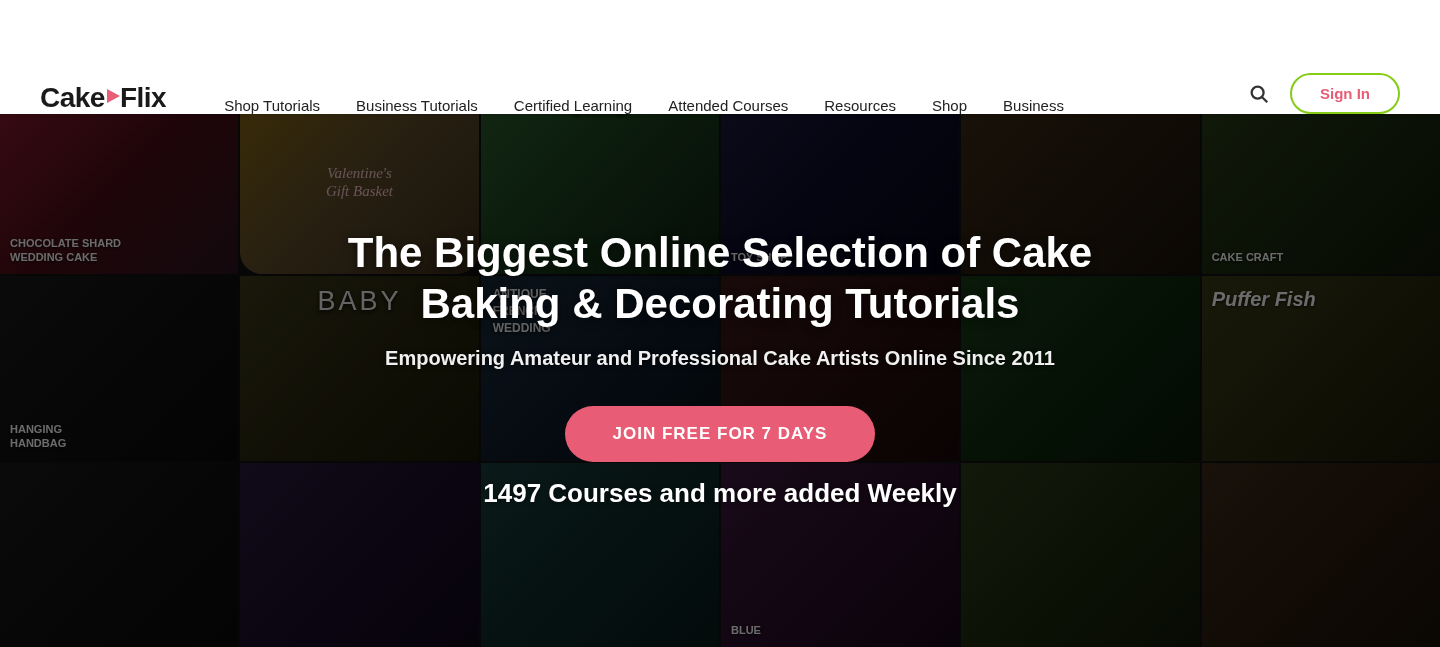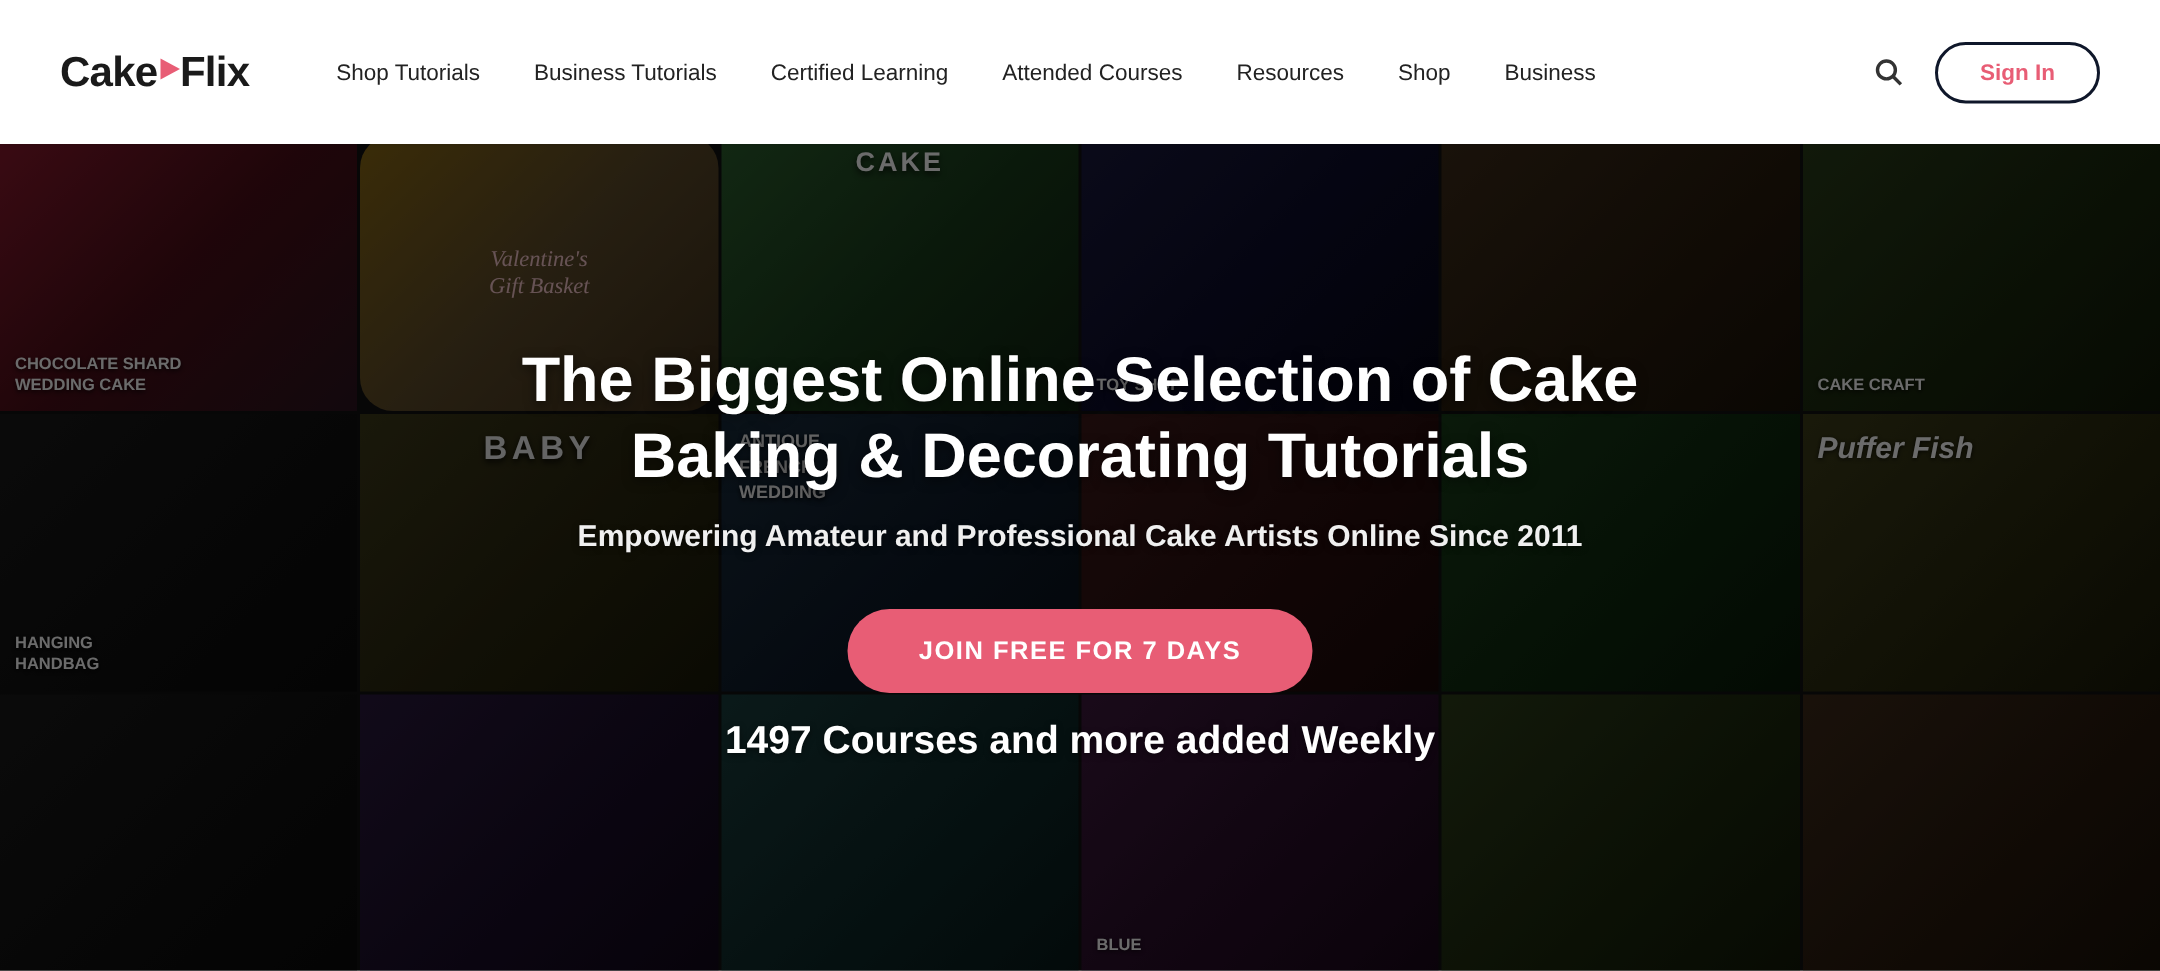--- a/index.html
+++ b/index.html
@@ -2,24 +2,24 @@
 <html><head>
   <meta charset="utf-8">
   <style>
     * { margin: 0; padding: 0; box-sizing: border-box; }
     body { font-family: 'Arial', sans-serif; overflow: hidden; width: 1440px; height: 647px; }
 
     
     .header {
       position: absolute;
       top: 0; left: 0; right: 0;
-      height: 96px;
+      height: 114px;
       background: #fff;
       display: flex;
-      align-items: center;
+      align-items: flex-end;
       padding: 0 40px;
       z-index: 10;
       box-shadow: 0 1px 3px rgba(0,0,0,0.1);
     }
 
     .logo {
       display: flex;
       align-items: center;
       margin-right: 40px;
       text-decoration: none;
@@ -72,21 +72,21 @@
       background: none;
       border: none;
       cursor: pointer;
       color: #333;
       font-size: 20px;
       display: flex;
       align-items: center;
     }
 
     .signin-btn {
-      border: 2px solid #0f172a;
+      border: 2px solid #84cc16;
       color: #e85d75;
       background: #fff;
       padding: 10px 28px;
       border-radius: 30px;
       font-size: 15px;
       font-weight: 600;
       cursor: pointer;
       white-space: nowrap;
     }
 
@@ -306,21 +306,21 @@
     </div>
     <div class="hero-cell cell-5"></div>
     <div class="hero-cell cell-6">
       <div class="cell-label">CAKE CRAFT</div>
     </div>
 
     <div class="hero-cell cell-7">
       <div class="cell-label">Hanging<br>Handbag</div>
     </div>
     <div class="hero-cell cell-8">
-      <div style="position:absolute;top:10px;left:50%;transform:translateX(-50%);color:#eee;font-size:22px;font-weight:700;letter-spacing:3px;text-shadow:0 2px 4px rgba(0,0,0,0.9);">BABY</div>
+      <div style="position:absolute;top:10px;left:50%;transform:translateX(-50%);color:#eee;font-size:27px;font-weight:400;letter-spacing:3px;text-shadow:0 2px 4px rgba(0,0,0,0.9);">BABY</div>
     </div>
     <div class="hero-cell cell-9">
       <div style="position:absolute;top:10px;left:12px;color:#eee;font-size:12px;font-weight:700;line-height:1.4;text-shadow:0 1px 3px rgba(0,0,0,0.9);">ANTIQUE<br>FRENCH<br>WEDDING</div>
     </div>
     <div class="hero-cell cell-10"></div>
     <div class="hero-cell cell-11"></div>
     <div class="hero-cell cell-12">
       <div class="puffer-label">Puffer Fish</div>
     </div>
 

